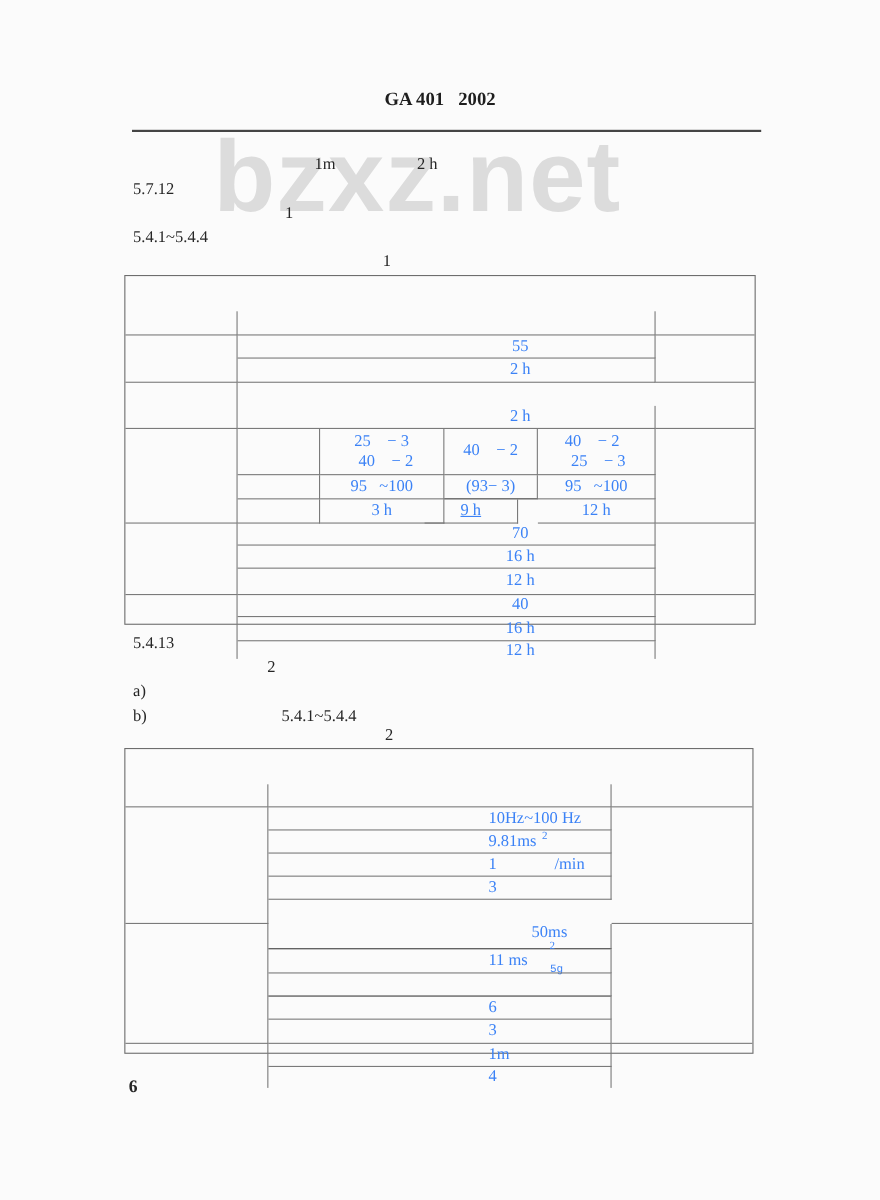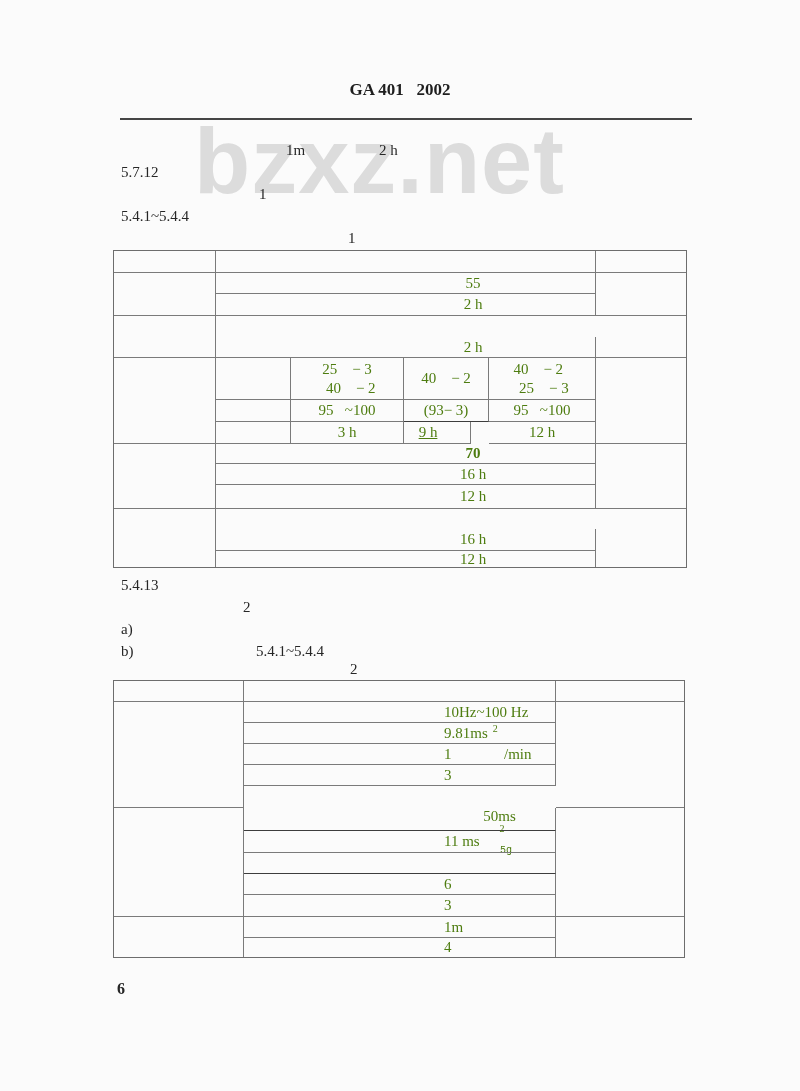--- a/index.html
+++ b/index.html
@@ -10,21 +10,21 @@
         font-weight:bold;font-size:92px;letter-spacing:1px;color:#dcdcdc;line-height:90px;
         user-select:none;}
   .doc-title{position:absolute;left:0;top:80px;width:100%;text-align:center;font-weight:bold;
         font-size:17px;white-space:pre;color:#1e1e1e;}
   .rule{position:absolute;left:120px;top:118px;width:572px;height:2px;background:#454545;}
   .frag{position:absolute;font-size:15px;white-space:pre;color:#262626;line-height:17px;}
   .caption{font-size:15px;}
   .pagenum{position:absolute;left:117px;top:980px;font-weight:bold;font-size:16px;}
   .tbl{position:absolute;border:1px solid #6d6d6d;box-sizing:border-box;background:transparent;}
   .cl{position:absolute;box-sizing:border-box;display:flex;align-items:center;justify-content:center;
-      white-space:pre;font-size:15px;color:#4d7c0f;line-height:17px;}
+      white-space:pre;font-size:15px;color:#3b82f6;line-height:17px;margin-top:32px;}
   .br{border-right:1px solid #7a7a7a;}
   .bb{border-bottom:1px solid #7a7a7a;}
   .bbd{border-bottom-color:#3d3d3d;}
   .mid{padding-left:135px;}          
   .val{justify-content:flex-start;padding-left:200px;}  
   .two{flex-direction:column;line-height:19px;}
   .sp{font-size:10px;position:relative;top:-5px;margin-left:5px;}
   .g5{font-family:Liberation Mono, monospace;margin-left:13px;font-size:10px;}
 </style>
 </head>
@@ -82,24 +82,25 @@
     <div class="cl br bb bbd" style="left:290px;top:149px;width:85px;height:22px;">(93− 3)</div>
     <div class="cl br bb" style="left:272px;top:171px;width:85px;height:22px;text-decoration:underline;">9 h</div>
 
     <div class="cl br bb two" style="left:375px;top:107px;width:107px;height:42px;">
       <div>40    − 2  </div>
       <div> 25    − 3</div>
     </div>
     <div class="cl br bb" style="left:375px;top:149px;width:107px;height:22px;">95   ~100</div>
     <div class="cl br bb" style="left:375px;top:171px;width:107px;height:22px;">12 h</div>
 
-    <div class="cl br bb mid" style="left:102px;top:193px;width:380px;height:20px;font-weight:bold;">70</div>
+    <div class="cl br bb mid" style="left:102px;top:193px;width:380px;height:20px;">70</div>
     <div class="cl br bb mid" style="left:102px;top:213px;width:380px;height:21px;">16 h</div>
     <div class="cl br bb mid" style="left:102px;top:234px;width:380px;height:24px;">12 h</div>
 
+    <div class="cl br bb mid" style="left:102px;top:258px;width:380px;height:20px;">40</div>
     <div class="cl br bb mid" style="left:102px;top:278px;width:380px;height:22px;">16 h</div>
     <div class="cl br mid" style="left:102px;top:300px;width:380px;height:16px;">12 h</div>
   </div>
 
   <div class="frag" style="left:121px;top:577px;">5.4.13</div>
   <div class="frag" style="left:243px;top:599px;">2</div>
   <div class="frag" style="left:121px;top:621px;">a)</div>
   <div class="frag" style="left:121px;top:643px;">b)</div>
   <div class="frag" style="left:256px;top:643px;">5.4.1~5.4.4</div>
   <div class="frag caption" style="left:350px;top:661px;">2</div>

